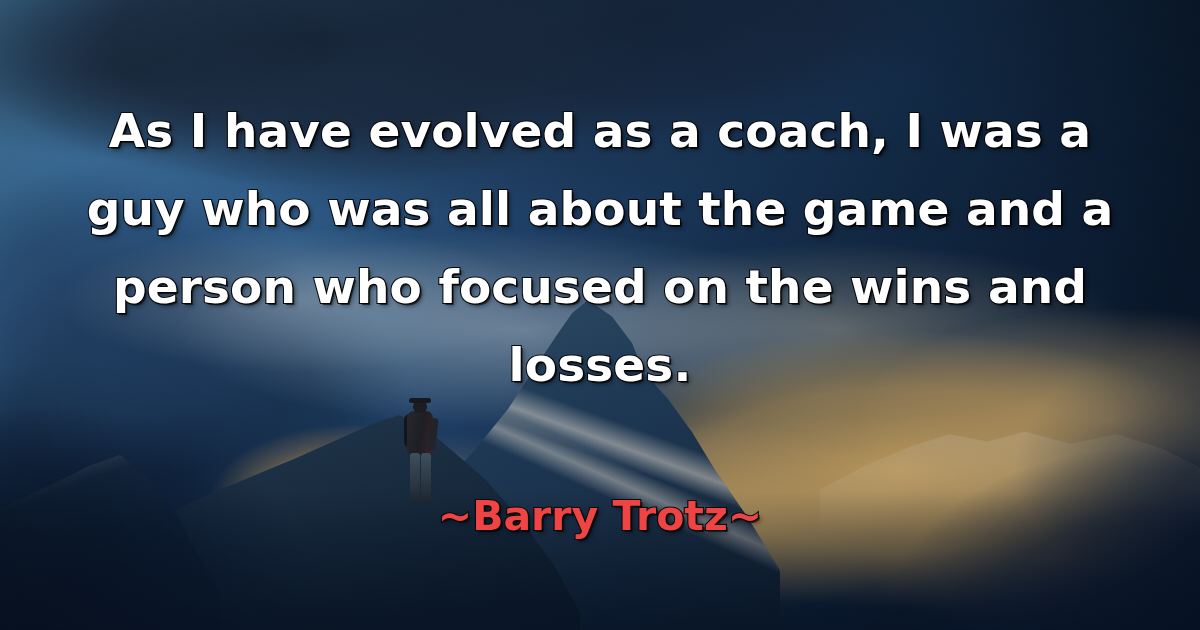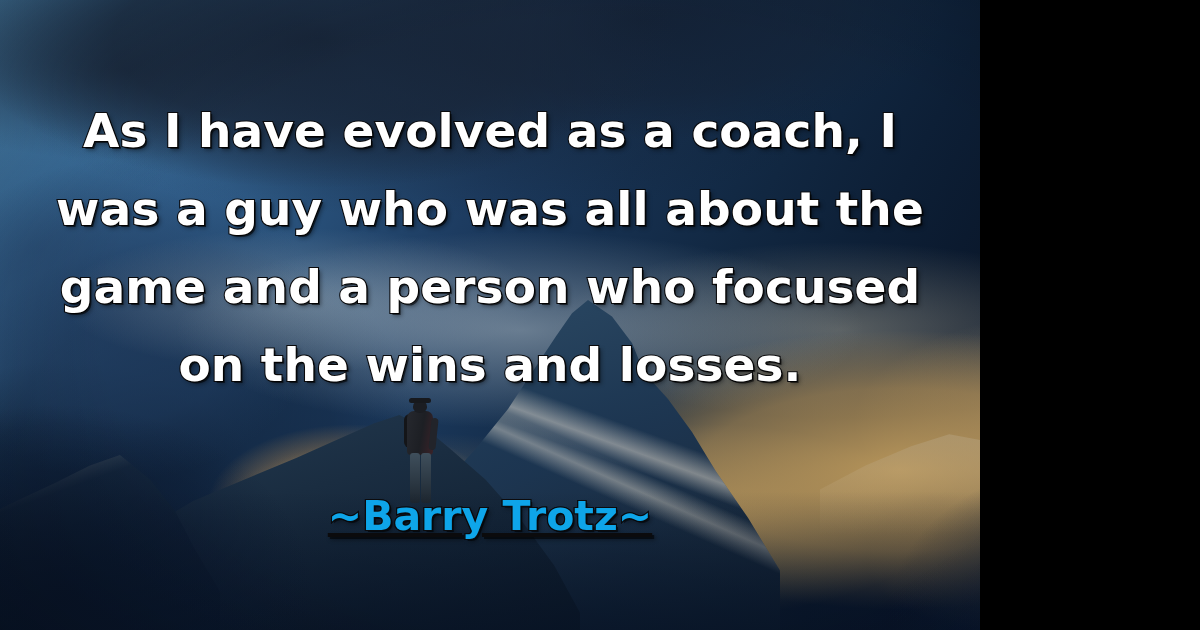--- a/index.html
+++ b/index.html
@@ -2,21 +2,21 @@
 <html><head>
 <meta charset="utf-8">
 <style>
   html, body {
     margin: 0;
     padding: 0;
     background: #000;
   }
   #quote-card {
     position: relative;
-    width: 980px;
+    width: 1200px;
     height: 630px;
     overflow: hidden;
     font-family: "DejaVu Sans", sans-serif;
     background: #0a1a33;
   }
 
   
   .bg-layer {
     position: absolute;
     inset: 0;
@@ -273,31 +273,30 @@
     -webkit-text-stroke: 2.2px #0b0b0d;
     paint-order: stroke fill;
     text-shadow:
        2px 2px 0 rgba(0,0,0,.55),
        3px 3px 4px rgba(0,0,0,.40);
   }
   #attribution {
     margin: 0;
     padding: 0 52px;
     text-align: center;
-    color: #0ea5e9;
+    color: #ef4444;
     font-size: 41px;
     font-weight: 700;
     line-height: 1;
     margin-top: 92px;
     -webkit-text-stroke: 2.2px #0b0b0d;
     paint-order: stroke fill;
     text-shadow:
        2px 2px 0 rgba(0,0,0,.55),
        3px 3px 4px rgba(0,0,0,.40);
-    text-decoration: underline;
   }
 </style>
 </head>
 <body>
 
 <div id="quote-card">
 
   <div class="bg-layer" id="sky-base"></div>
   <div class="bg-layer" id="cloud-dark-top"></div>
   <div class="bg-layer" id="cloud-left-mass"></div>

